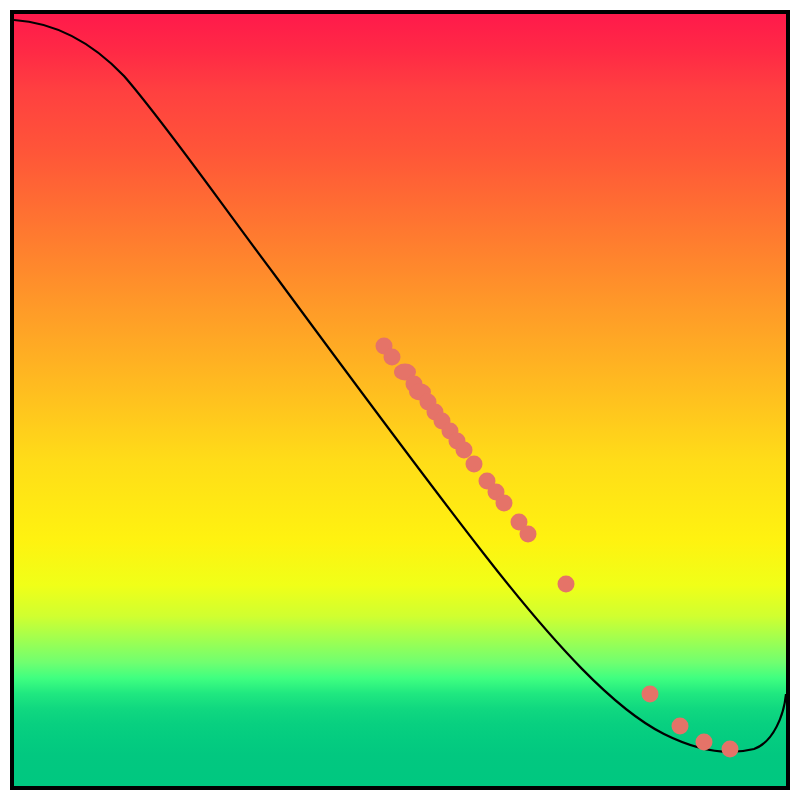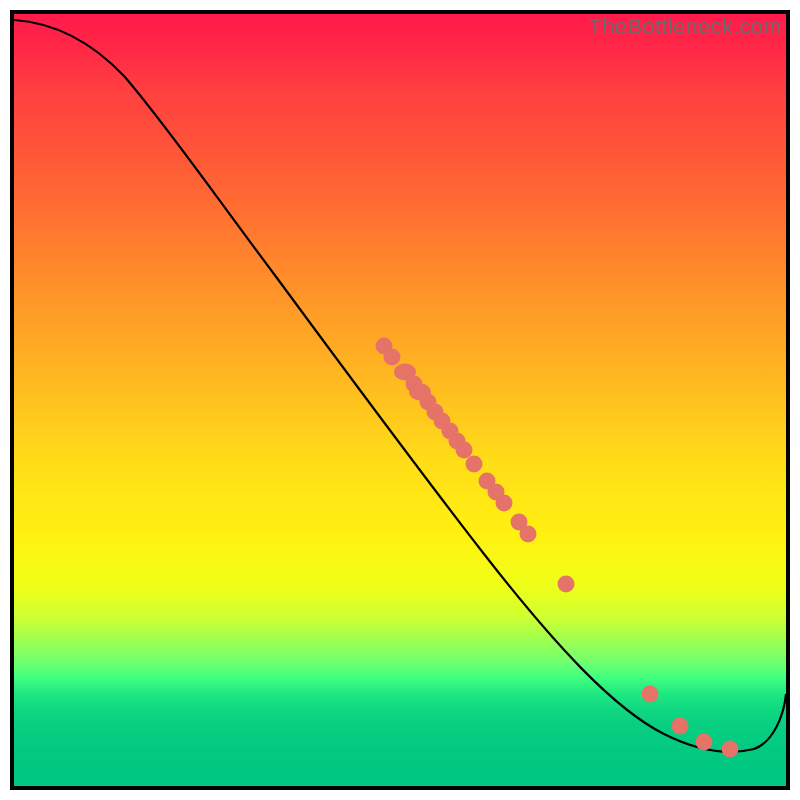--- a/index.html
+++ b/index.html
@@ -80,21 +80,20 @@
     width: 22px;
     height: 17px;
     border-radius: 50% / 50%;
   }
 </style>
 </head>
 <body>
 
 <div class="chart-container">
 
-  <div class="watermark">TheBottleneck.com</div>
 
   <div class="plot-area">
 
     <svg class="curve" viewBox="0 0 772 772" preserveAspectRatio="none">
 
       <path d="M 0 6
                C 30 8, 70 20, 110 62
                C 150 108, 200 180, 260 260
                C 330 355, 400 450, 470 540
                C 540 630, 600 695, 650 720

